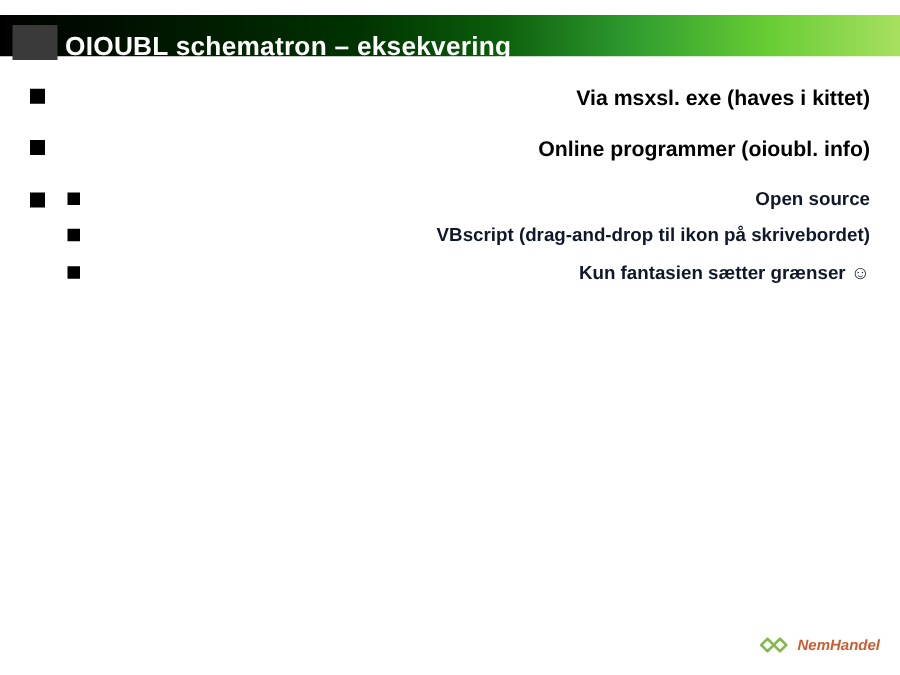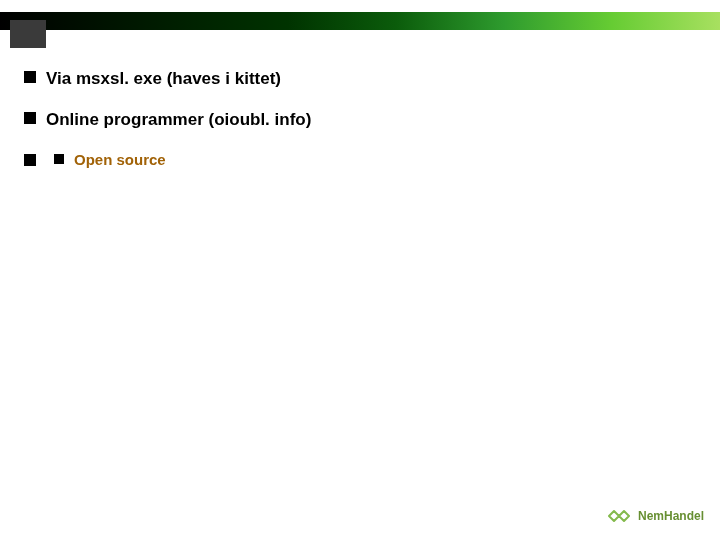--- a/index.html
+++ b/index.html
@@ -16,21 +16,21 @@
     width: 720px;
     height: 540px;
     position: relative;
     box-sizing: border-box;
   }
   .title-bar {
     position: absolute;
     top: 12px;
     left: 0;
     width: 720px;
-    height: 18px;
+    height: 33px;
     background: linear-gradient(to right, #000000 0%, #003300 40%, #0b5c0b 55%, #2e9b2e 70%, #66cc33 85%, #a8e060 100%);
     text-decoration: underline;
   }
   .logo-box {
     position: absolute;
     top: 8px;
     left: 10px;
     width: 36px;
     height: 28px;
     background: #3a3a3a;
@@ -49,20 +49,21 @@
   .content {
     position: absolute;
     top: 68px;
     left: 24px;
     right: 24px;
   }
   ul.level1 {
     list-style: none;
     padding: 0;
     margin: 0;
+    text-align: right;
   }
   ul.level1 > li {
     position: relative;
     padding-left: 22px;
     margin-bottom: 20px;
     font-size: 17px;
     font-weight: bold;
     color: #000;
     line-height: 1.25;
   }
@@ -79,21 +80,21 @@
     list-style: none;
     padding: 0;
     margin: 8px 0 0 0;
   }
   ul.level2 > li {
     position: relative;
     padding-left: 20px;
     margin: 11px 0 0 8px;
     font-size: 15px;
     font-weight: bold;
-    color: #a16207;
+    color: #0f172a;
     line-height: 1.25;
   }
   ul.level2 > li::before {
     content: "";
     position: absolute;
     left: 0;
     top: 3px;
     width: 10px;
     height: 10px;
     background: #000;
@@ -109,21 +110,22 @@
     opacity: 0.85;
   }
   .footer-logo svg { display: block; }
   .footer-logo .brand-text {
     font-size: 12px;
     color: #666;
     line-height: 1;
   }
   .footer-logo .brand-main {
     font-weight: bold;
-    color: #4d7c0f;
+    color: #c2410c;
+    font-style: italic;
   }
 </style>
 </head>
 <body>
 
 <div class="slide">
 
   <div class="title-bar">
     <div class="logo-box"></div>
     <div class="slide-title">OIOUBL schematron – eksekvering</div>
@@ -135,20 +137,26 @@
         <span>Via msxsl. exe (haves i kittet)</span>
       </li>
       <li>
         <span>Online programmer (oioubl. info)</span>
       </li>
       <li>
         <ul class="level2">
           <li>
             <span>Open source</span>
           </li>
+          <li>
+            <span>VBscript (drag-and-drop til ikon på skrivebordet)</span>
+          </li>
+          <li>
+            <span>Kun fantasien sætter grænser ☺</span>
+          </li>
         </ul>
       </li>
     </ul>
   </div>
 
   <div class="footer-logo">
     <span>
       <svg width="26" height="22" viewBox="0 0 26 22">
         <path d="M3 11 L8 6 L13 11 L18 6 L23 11 L18 16 L13 11 L8 16 Z" fill="none" stroke="#6fae2f" stroke-width="2" stroke-linejoin="round"></path>
       </svg>

